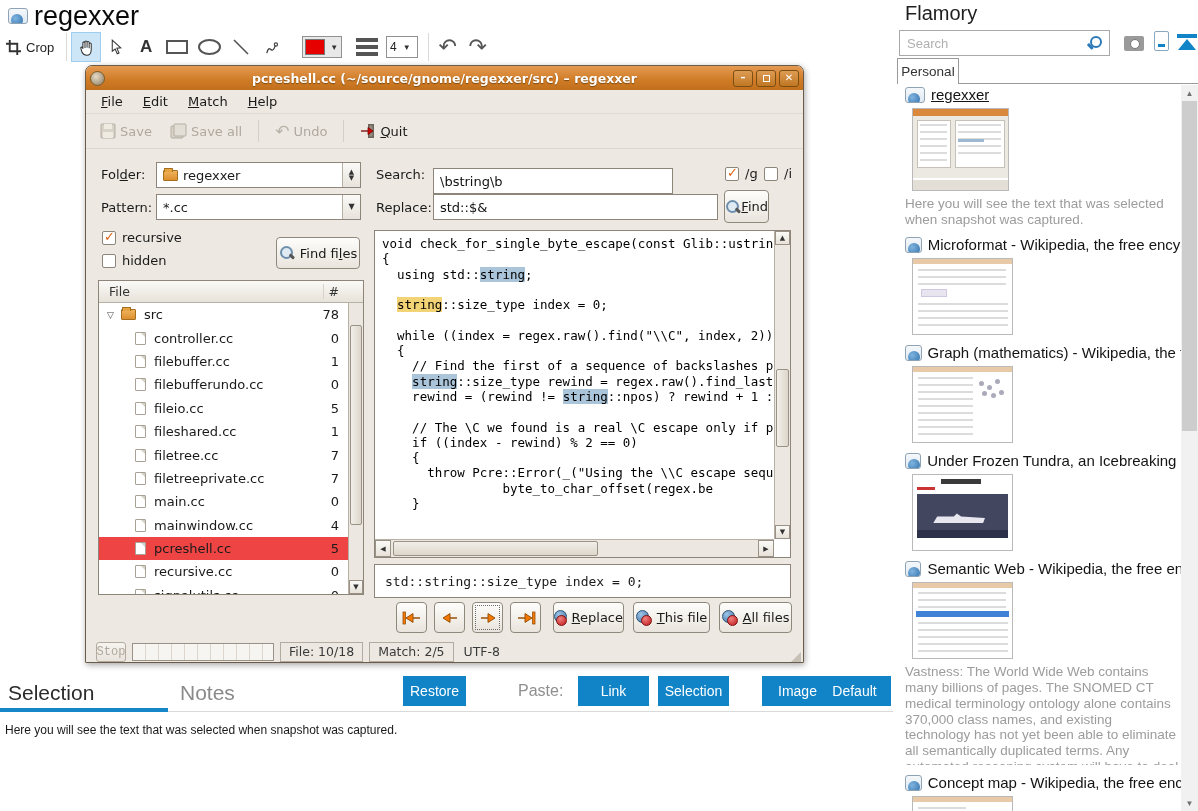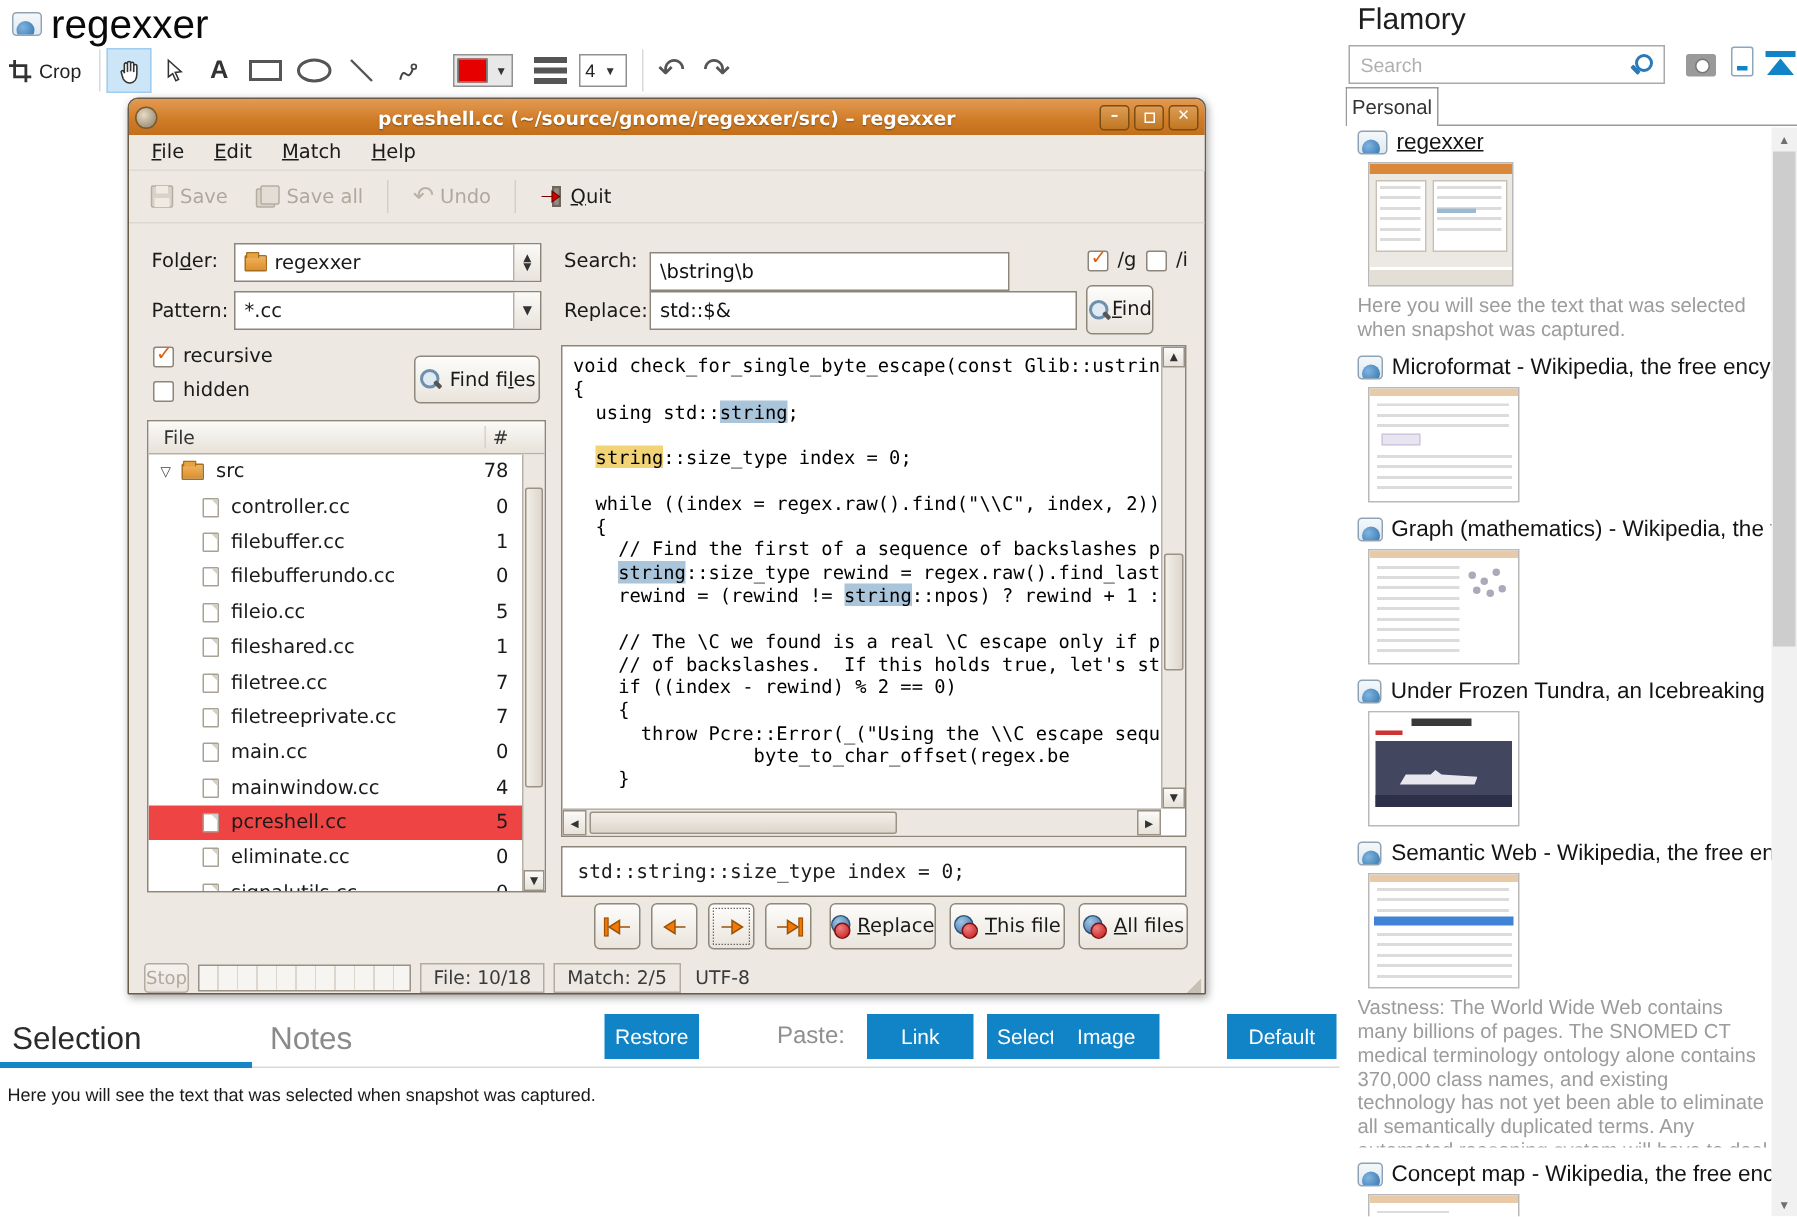--- a/index.html
+++ b/index.html
@@ -141,21 +141,21 @@
   .rep-ico:before { content:""; position:absolute; left:0; top:0; width:11px; height:11px; border-radius:50%;
          background:radial-gradient(circle at 35% 30%, #9ec4e8, #3c6f9f); border:1px solid #2c5478; }
   .rep-ico:after { content:""; position:absolute; right:0; bottom:0; width:9px; height:9px; border-radius:50%;
          background:radial-gradient(circle at 35% 30%, #f08080, #c01818); border:1px solid #801010; }
 
   
   .statusbar { position:absolute; left:0; right:0; top:490px; height:25px; display:flex;
          align-items:center; padding:0 10px; gap:6px; font-size:12.5px; color:#3a3a3a; }
   .stop-btn { width:30px; height:20px; border:1px solid #b3aba0; border-radius:3px;
          color:#b0a89e; font-size:12px; display:flex; align-items:center; justify-content:center;
-         background:linear-gradient(#f6f4f0,#e9e4dc); }
+         background:linear-gradient(#f6f4f0,#e9e4dc);font-family:Liberation Mono, monospace; }
   .progress { width:142px; height:18px; border:1px solid #9a9287; background:
          repeating-linear-gradient(90deg, #f7f5f1 0 12px, #ddd6cc 12px 13px); }
   .sframe { height:20px; border:1px solid #b3aba0; display:flex; align-items:center; padding:0 8px; }
   .grip { position:absolute; right:2px; bottom:2px; width:10px; height:10px;
          background:linear-gradient(135deg, transparent 50%, #b5aea2 50%);
          clip-path:polygon(100% 0,100% 100%,0 100%); opacity:.7; }
 
   
   .btab-sel { position:absolute; left:8px; top:681px; font-size:21px; color:#2b2b2b; }
   .btab-notes { position:absolute; left:180px; top:681px; font-size:21px; color:#8a8a8a; }
@@ -452,21 +452,21 @@
             </div>
             <div class="fl-row sel">
               <span class="indent"></span>
               <span class="file-ico"></span>
               <span class="nm">pcreshell.cc</span>
               <span class="ct">5</span>
             </div>
             <div class="fl-row">
               <span class="indent"></span>
               <span class="file-ico"></span>
-              <span class="nm">eliminate.cc</span>
+              <span class="nm">recursive.cc</span>
               <span class="ct">0</span>
             </div>
             <div class="fl-row">
               <span class="indent"></span>
               <span class="file-ico"></span>
               <span class="nm">signalutils.cc</span>
               <span class="ct">0</span>
             </div>
           </div>
         <div class="fl-scroll">
@@ -483,21 +483,20 @@
             <div class="code-line">&nbsp;</div>
             <div class="code-line"><span>  </span><span class="hl-gold">string</span><span>::size_type index = 0;</span></div>
             <div class="code-line">&nbsp;</div>
             <div class="code-line"><span>  while ((index = regex.raw().find("\\C", index, 2))</span></div>
             <div class="code-line"><span>  {</span></div>
             <div class="code-line"><span>    // Find the first of a sequence of backslashes p</span></div>
             <div class="code-line"><span>    </span><span class="hl-blue">string</span><span>::size_type rewind = regex.raw().find_last</span></div>
             <div class="code-line"><span>    rewind = (rewind != </span><span class="hl-blue">string</span><span>::npos) ? rewind + 1 :</span></div>
             <div class="code-line">&nbsp;</div>
             <div class="code-line"><span>    // The \C we found is a real \C escape only if p</span></div>
-            <div class="code-line"><span>    // of backslashes.  If this holds true, let's st</span></div>
             <div class="code-line"><span>    if ((index - rewind) % 2 == 0)</span></div>
             <div class="code-line"><span>    {</span></div>
             <div class="code-line"><span>      throw Pcre::Error(_("Using the \\C escape sequ</span></div>
             <div class="code-line"><span>                byte_to_char_offset(regex.be</span></div>
             <div class="code-line"><span>    }</span></div>
           </div>
         <div class="code-vscroll">
           <div class="gtk-sbtn" style="top:0">▲</div>
           <div class="gtk-thumbv" style="top:138px;height:78px"></div>
           <div class="gtk-sbtn" style="bottom:0">▼</div>
@@ -567,21 +566,21 @@
   </div>
 
   <div class="btab-sel">Selection</div>
   <div class="btab-notes">Notes</div>
   <div class="tab-underline"></div>
   <div class="tab-line"></div>
   <div class="bluebtn" style="left:403px;width:63px">Restore</div>
   <div class="paste-label">Paste:</div>
   <div class="bluebtn" style="left:578px;width:71px">Link</div>
   <div class="bluebtn" style="left:658px;width:71px">Selection</div>
-  <div class="bluebtn" style="left:702px;width:71px">Image</div>
+  <div class="bluebtn" style="left:762px;width:71px">Image</div>
   <div class="bluebtn" style="left:818px;width:73px">Default</div>
   <div class="sel-text">Here you will see the text that was selected when snapshot was captured.</div>
 
   <div class="sidebar">
     <div class="fl-title">Flamory</div>
     <input class="fl-search" placeholder="Search" style="">
     <div class="s-mag"></div>
     <div class="cam-ico"></div>
     <div class="note-ico"></div>
     <div class="logo-ico">

